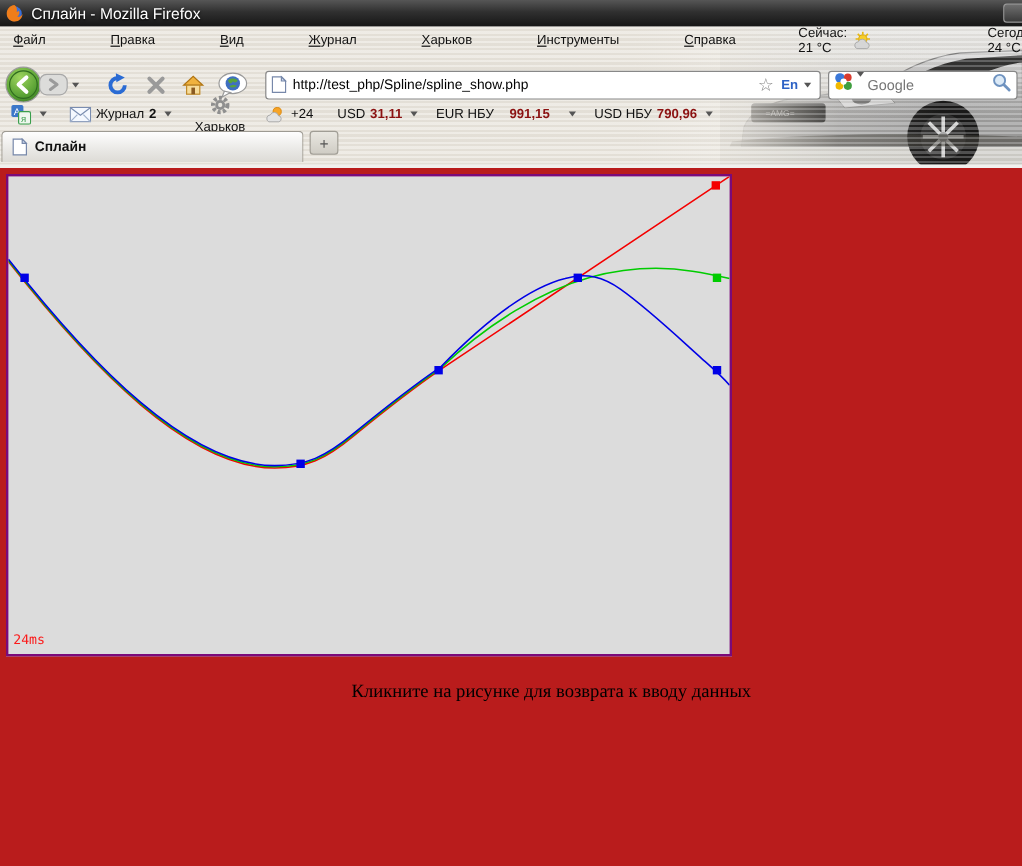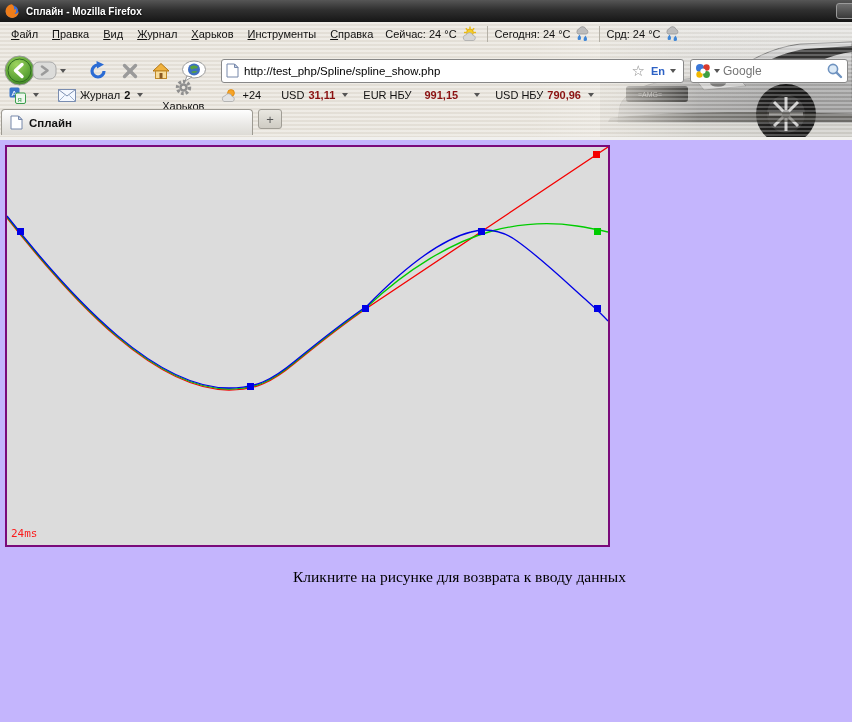--- a/index.html
+++ b/index.html
@@ -5,69 +5,69 @@
   * { margin:0; padding:0; box-sizing:border-box; }
   html,body { width:852px; height:722px; }
   body { font-family:"Liberation Sans", sans-serif; background:#f7f6f4; position:relative; overflow:hidden; }
 
   #window { position:absolute; inset:0; width:852px; height:722px; }
 
   
   .titlebar { position:absolute; left:0; top:0; width:852px; height:22px;
     background:linear-gradient(#565656, #303030 45%, #161616); display:flex; align-items:center; z-index:10;}
   .titlebar .fx { width:16px; height:16px; margin:0 6px 0 4px; }
-  .titlebar .title { color:#fff; font-size:10px; font-weight:bold; text-shadow:0 1px 2px #000; }
+  .titlebar .title { color:#fff; font-size:13px; font-weight:normal; text-shadow:0 1px 2px #000; }
   .win-btn { position:absolute; right:-6px; top:3px; width:22px; height:16px; border:1px solid #9a9a9a;
     border-radius:3px; background:linear-gradient(#6f6f6f,#3a3a3a); }
 
   
   .persona { position:absolute; left:600px; top:22px; width:252px; height:117px; z-index:1; }
   .chrome-bg { position:absolute; left:0; top:22px; width:852px; height:117px; z-index:2;
     background:linear-gradient(90deg,
       rgba(233,229,221,1) 0%, rgba(233,229,221,1) 62%,
       rgba(233,229,221,0.75) 72%, rgba(233,229,221,0.15) 82%, rgba(233,229,221,0) 92%);
   }
   .chrome-bg:before { content:""; position:absolute; inset:0;
     background:repeating-linear-gradient(180deg, rgba(255,255,255,.25) 0 2px, rgba(120,110,95,.05) 2px 4px); }
 
   
   .bar { position:absolute; left:0; width:852px; display:flex; align-items:center; z-index:3; font-size:11px; color:#111; }
-  .menubar { top:22px; height:24px; padding-left:4px; }
+  .menubar { top:22px; height:24px; padding-left:4px;gap:40px; }
   .menu-item { padding:3px 7px; cursor:default; }
   .menu-item::first-letter { text-decoration:underline; }
   .weather { display:flex; align-items:center; gap:3px; padding:0 5px; }
   .wsep { width:1px; height:16px; background:#b4b0a6; margin:0 2px; }
 
   .navbar { top:53px; height:35px; padding-left:4px; }
   .navbar .sp { width:6px; }
   .url-bar { flex:1; height:24px; background:#fff; border:1px solid #888; border-radius:3px;
     display:flex; align-items:center; margin:0 6px 0 10px; padding:0 4px; min-width:0; }
   .url-bar input { flex:1; border:none; outline:none; font-size:11.5px; font-family:"Liberation Sans",sans-serif; color:#000; background:transparent; min-width:0;}
   .lang { color:#2d62c5; font-weight:bold; font-size:11px; position:relative; margin:0 2px; }
   .search-box { width:158px; height:24px; background:#fff; border:1px solid #888; border-radius:3px;
-    display:flex; align-items:center; padding:0 4px; margin-right:4px; }
+    display:flex; padding:0 4px; margin-right:4px; }
   .search-box input { flex:1; border:none; outline:none; font-size:12px; font-family:"Liberation Sans",sans-serif; color:#999; background:transparent; min-width:0;}
   .caret { width:0; height:0; border-left:3.5px solid transparent; border-right:3.5px solid transparent;
     border-top:4px solid #555; margin:0 3px; flex:none; }
 
   .bookmarksbar { top:81px; height:28px; padding-left:5px; }
   .bm { display:flex; align-items:center; gap:4px; padding:2px 4px; }
   .bm b.red { color:#8b1111; }
   .bm .lbl { white-space:nowrap; }
 
   .tabbar { top:109px; height:28px; align-items:flex-start; }
   .tab { width:252px; height:26px; margin-left:1px; border:1px solid #9d9a92; border-bottom:none;
     border-radius:4px 4px 0 0; background:linear-gradient(#fefefe,#e9e8e5 60%,#dddbd6);
     display:flex; align-items:center; gap:6px; padding:0 8px; font-weight:bold; font-size:11.5px; }
   .newtab { width:24px; height:20px; margin:0 0 3px 5px; border:1px solid #a09d95; border-radius:3px;
     background:linear-gradient(#e9e7e1,#cfccc4); color:#555; font-size:13px; display:flex; align-items:center; justify-content:center; }
   .tabstrip { position:absolute; left:0; top:137px; width:852px; height:3px; background:#f1f0ee; z-index:3; }
 
   
-  .content { position:absolute; left:0; top:140px; width:852px; height:582px; background:#c4b5fd; z-index:3; }
+  .content { position:absolute; left:0; top:140px; width:852px; height:582px; background:#b91c1c; z-index:3; }
   .plot-frame { position:absolute; left:5px; top:5px; width:605px; height:402px; border:2px solid #7a0a7a; background:#dcdcdc; }
   .plot-inner { position:relative; width:601px; height:398px; }
   .plot-inner svg { position:absolute; left:0; top:0; }
   .marker { position:absolute; width:7px; height:7px; }
   .rtime { position:absolute; left:4px; bottom:5px; color:#fb1a1a; font-family:"DejaVu Sans Mono",monospace; font-size:11px; }
   .caption { position:absolute; left:293px; top:428px; font-family:"Liberation Serif",serif; font-size:15.5px; color:#000; }
 
   .ico { flex:none; display:inline-block; }
 </style>
 </head>
@@ -128,21 +128,21 @@
   <div class="bar menubar">
     <span class="menu-item">Файл</span>
     <span class="menu-item">Правка</span>
     <span class="menu-item">Вид</span>
     <span class="menu-item">Журнал</span>
     <span class="menu-item">Харьков</span>
     <span class="menu-item">Инструменты</span>
     <span class="menu-item">Справка</span>
 
     <span class="weather">
-      <span class="lbl">Сейчас: 24 °C</span>
+      <span class="lbl">Сейчас: 21 °C</span>
       <svg class="ico" width="20" height="16" viewBox="0 0 20 16">
         <g stroke="#e8b90f" stroke-width="1.4">
             <line x1="10" y1="0.5" x2="10" y2="3"></line>
             <line x1="4" y1="6.5" x2="6.5" y2="6.5"></line>
             <line x1="13.5" y1="6.5" x2="16" y2="6.5"></line>
             <line x1="5.8" y1="2.3" x2="7.5" y2="4"></line>
             <line x1="14.2" y1="2.3" x2="12.5" y2="4"></line>
           </g>
         <circle cx="10" cy="6.5" r="3.4" fill="#f7ce27" stroke="#d8a50c" stroke-width="0.8"></circle>
         <path d="M5,14.5 a3,3 0 0 1 1.2-5.7 a3.6,3.6 0 0 1 6.8,0.6 a2.6,2.6 0 0 1 0.4,5.1 Z" fill="#d6d6d6" stroke="#a9a9a9" stroke-width="0.8"></path>

